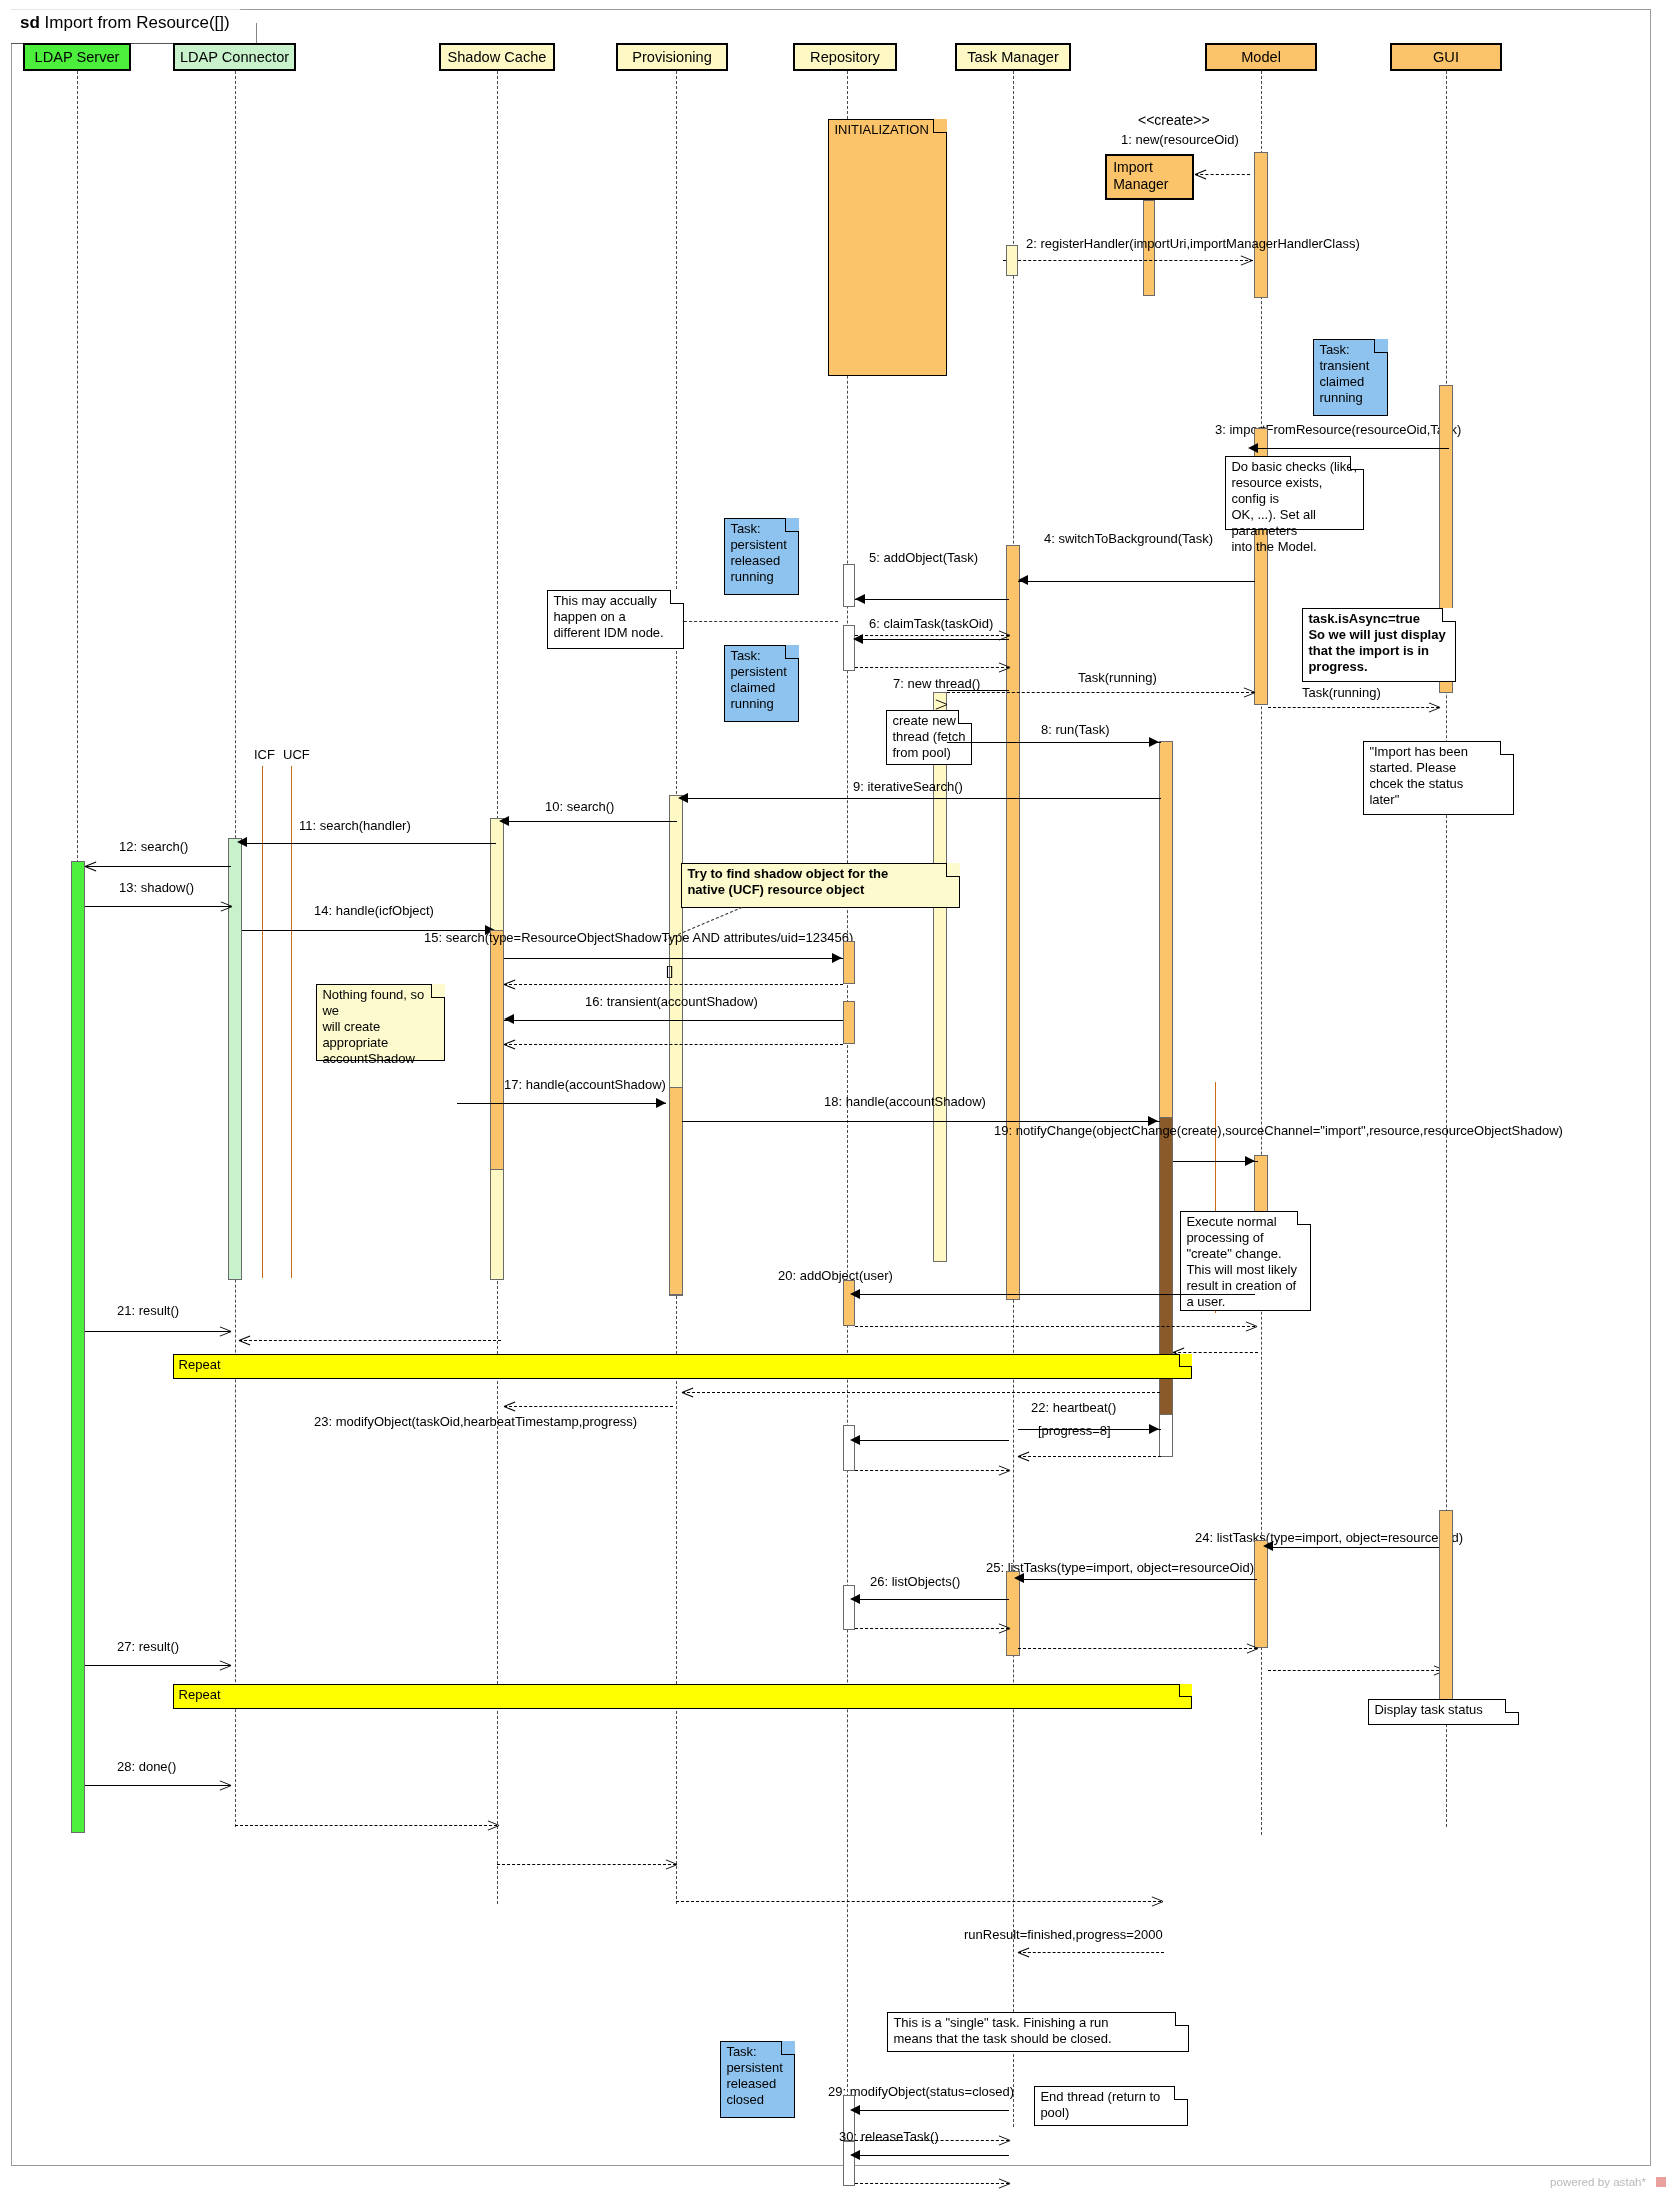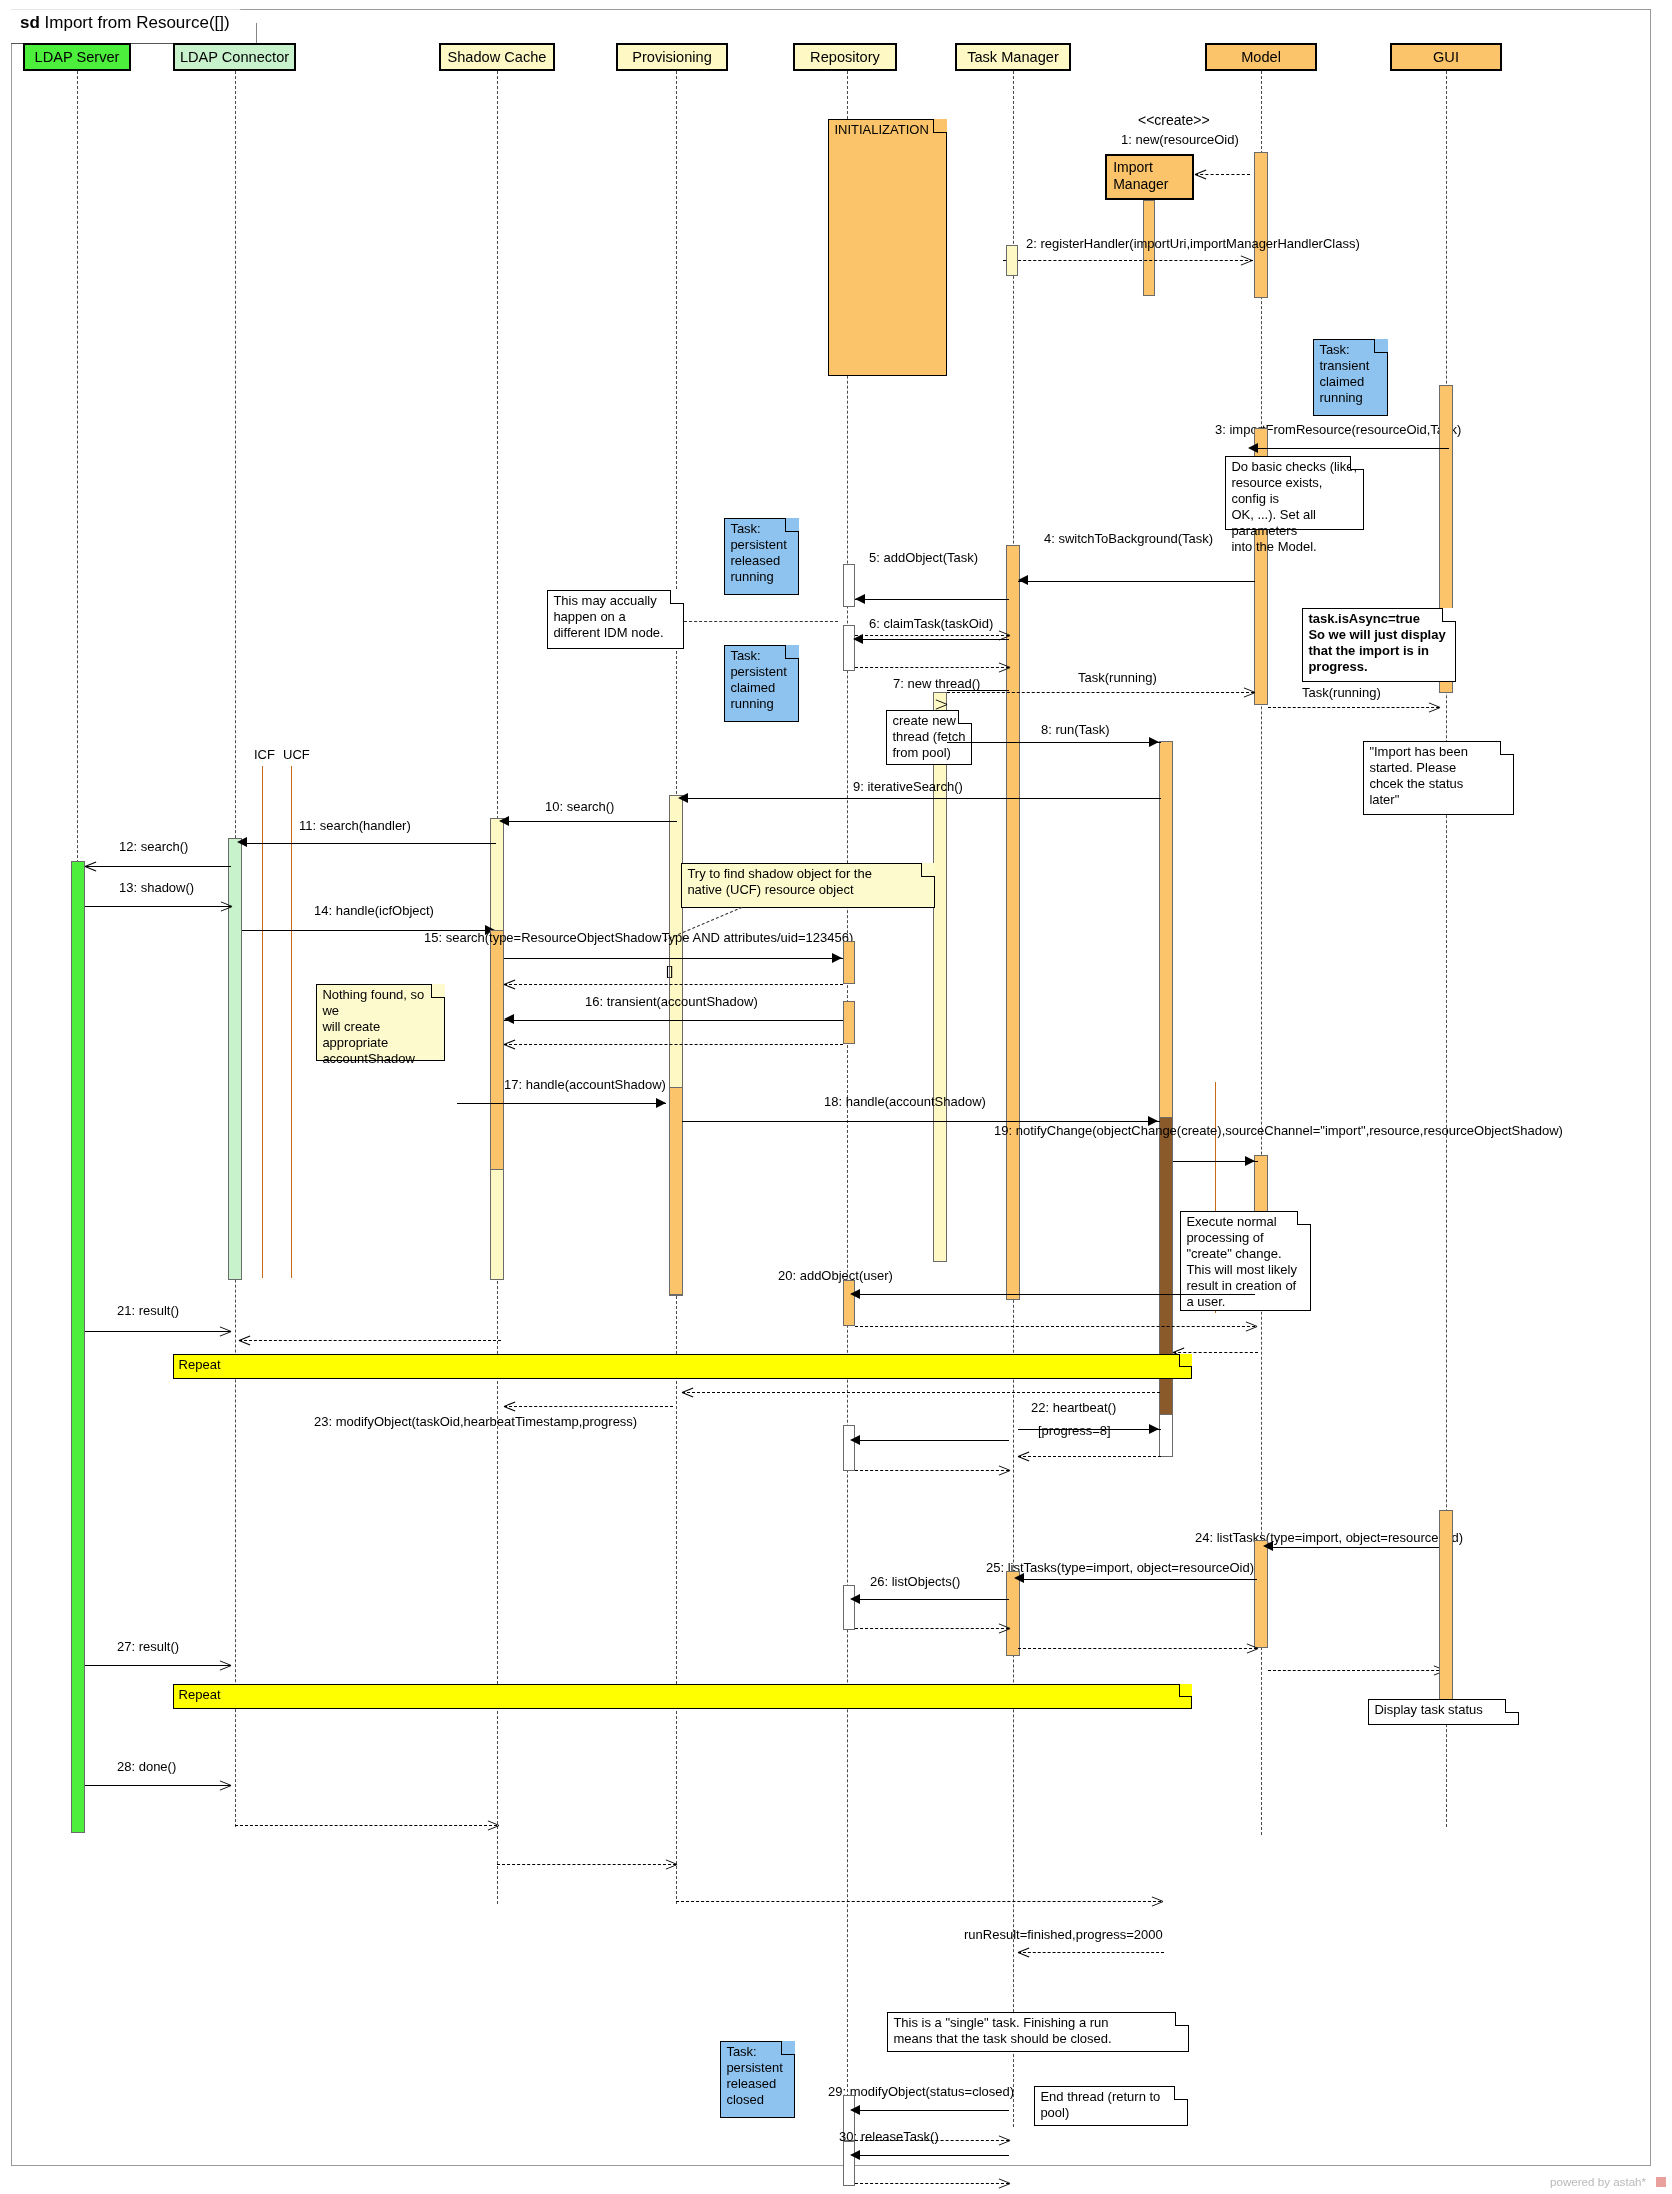--- a/index.html
+++ b/index.html
@@ -252,21 +252,21 @@
 
   <div class="mlabel" style="left:119px;top:880px;">13: shadow()</div>
   <div class="msg" style="left:85px;top:906px;width:146px;"></div>
   <div class="arrow-open-r" style="left:220px;top:906px;"></div>
 
   <div class="mlabel" style="left:314px;top:903px;">14: handle(icfObject)</div>
   <div class="msg" style="left:242px;top:930px;width:254px;"></div>
   <div class="arrow-r" style="left:485px;top:925px;"></div>
   <div class="act" style="left:490px;top:930px;width:14px;height:240px;background:#fbc46a;"></div>
 
-  <div class="note yellow" style="left:681px;top:863px;width:254px;height:45px;">Try to find shadow object for the
+  <div class="note yellow" style="left:681px;top:863px;width:279px;height:45px;font-weight:bold;">Try to find shadow object for the
 native (UCF) resource object</div>
   <div class="noteline" style="left:664px;top:940px;width:85px;transform:rotate(-23deg);"></div>
 
   <div class="mlabel" style="left:424px;top:930px;">15: search(type=ResourceObjectShadowType AND attributes/uid=123456)</div>
   <div class="act" style="left:843px;top:941px;width:12.3px;height:43px;background:#fbc46a;"></div>
   <div class="msg" style="left:504px;top:958px;width:339px;"></div>
   <div class="arrow-r" style="left:832px;top:953px;"></div>
   <div class="mlabel" style="left:666px;top:963px;">[]</div>
   <div class="msg dash" style="left:504px;top:984px;width:339px;"></div>
   <div class="arrow-open-l" style="left:504px;top:984px;"></div>

